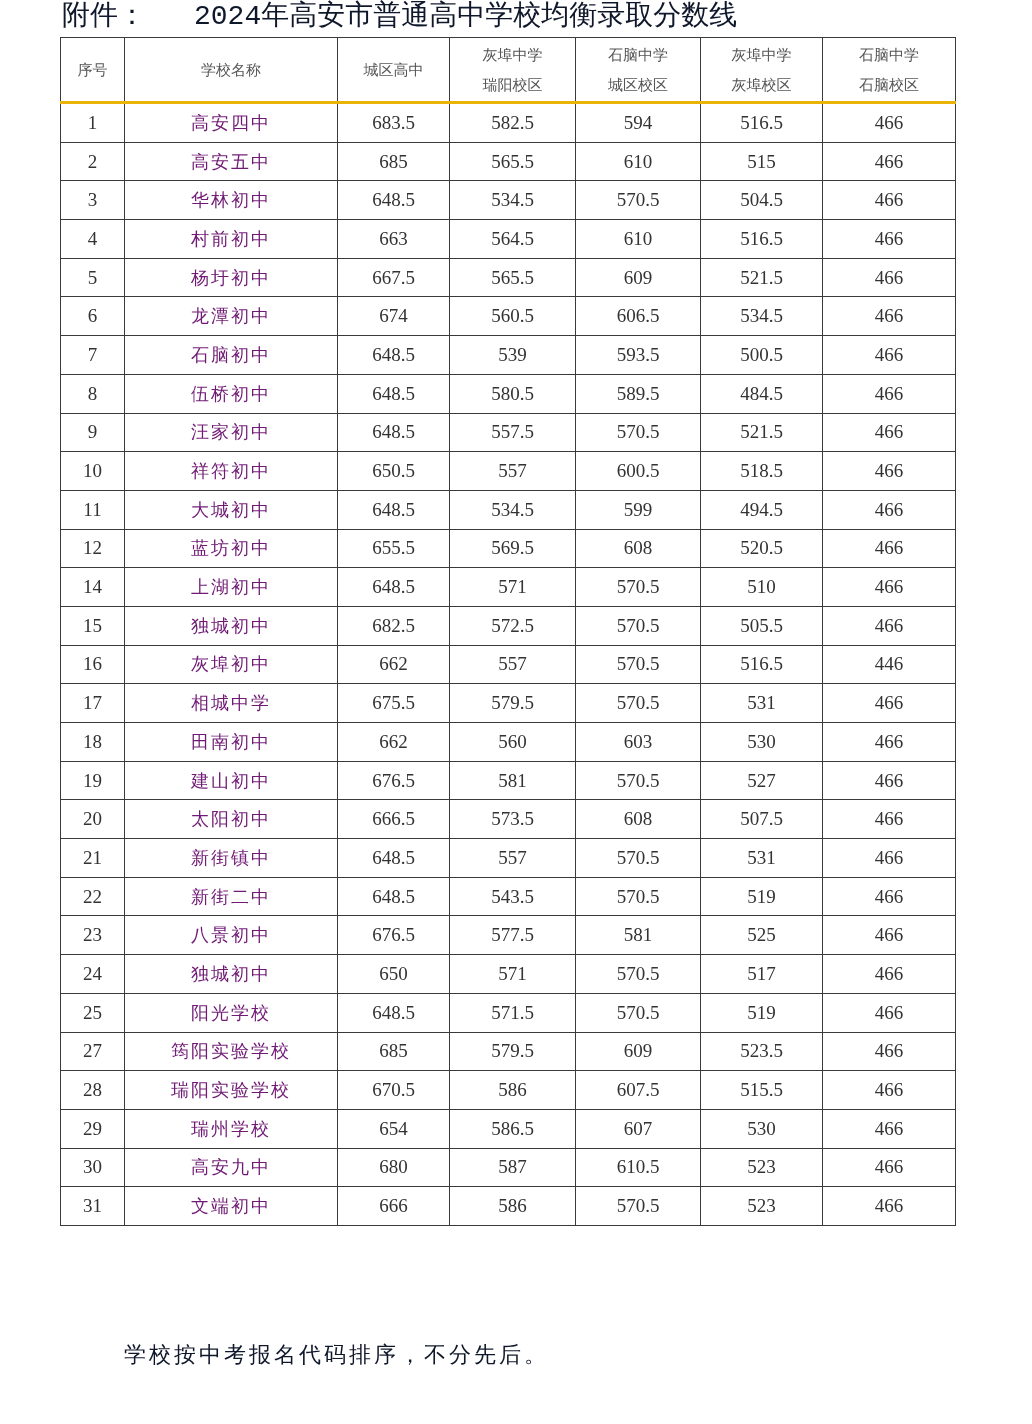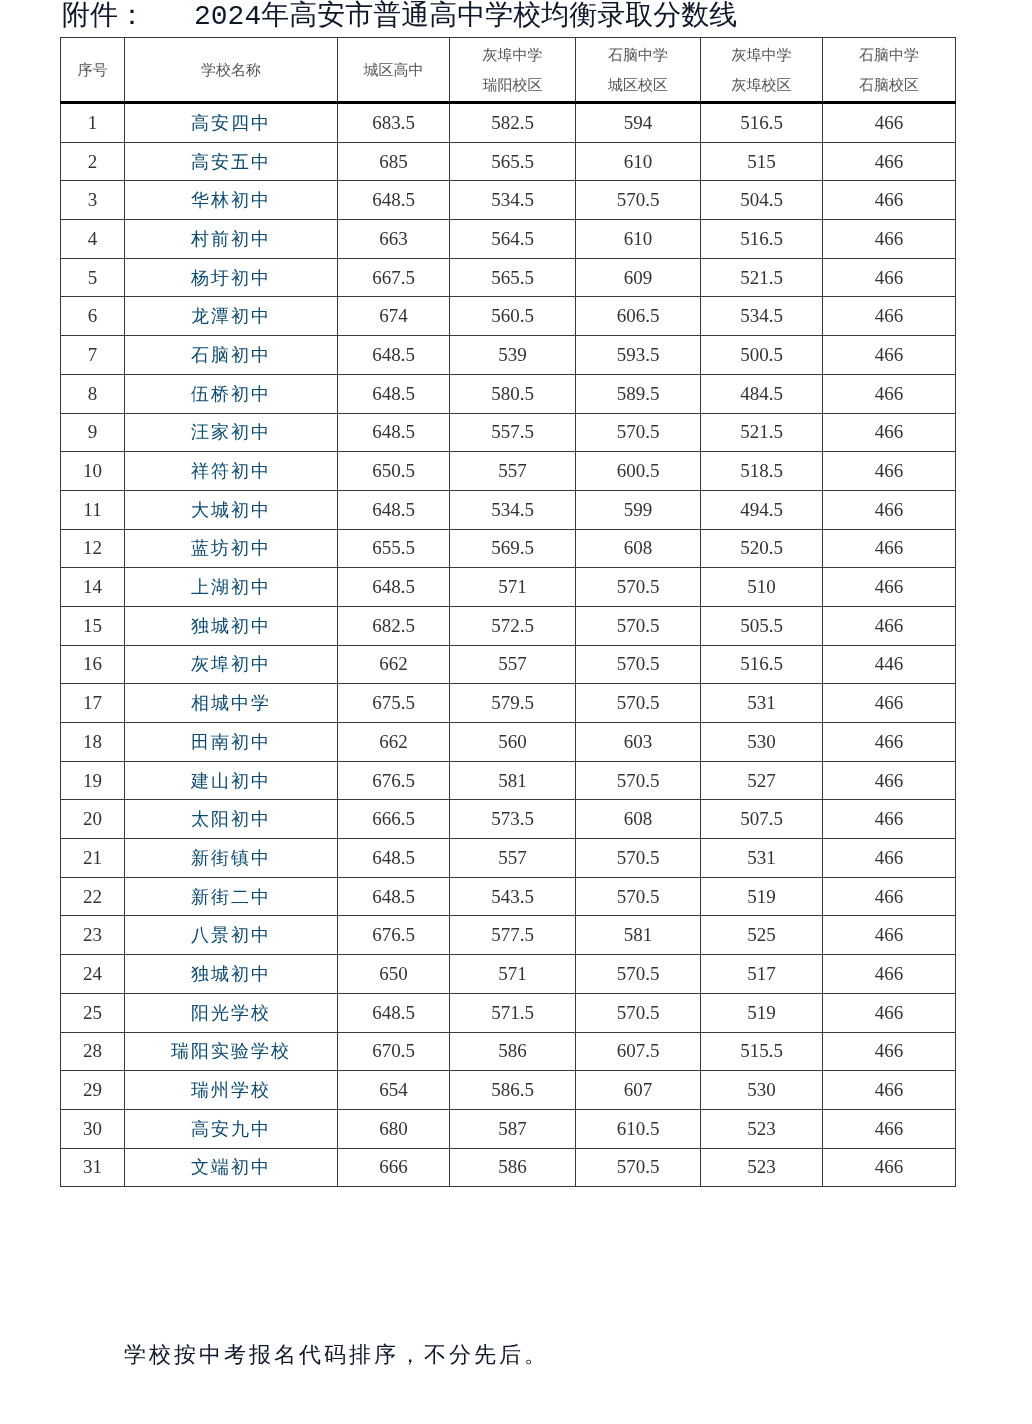--- a/index.html
+++ b/index.html
@@ -27,28 +27,28 @@
   table.scores col.c6 { width: 133px; }
   table.scores th, table.scores td {
     border: 1.5px solid #3a3a3a; text-align: center; padding: 0;
     font-weight: normal;
   }
   table.scores thead th {
     height: 63px; font-size: 15px; color: #555; line-height: 30px;
     font-family: "DejaVu Sans", "Liberation Sans", sans-serif;
   }
   table.scores thead th .l1, table.scores thead th .l2 { display: block; }
-  table.scores thead tr { border-bottom: 3px solid #000000; }
+  table.scores thead tr { border-bottom: 3px solid #eab308; }
   table.scores tbody td {
     height: 37.7px; font-size: 19px; color: #333;
     font-family: "Liberation Serif", "DejaVu Serif", serif;
   }
   table.scores tbody td.name {
     font-family: "DejaVu Sans", "Liberation Sans", sans-serif;
-    font-size: 18px; color: #0c4a6e; letter-spacing: 2px;
+    font-size: 18px; color: #701a75; letter-spacing: 2px;
   }
   table.scores tbody td.idx { font-size: 19px; }
   .footnote {
     position: absolute; left: 124px; top: 1340px;
     font-size: 22px; color: #0f172a; letter-spacing: 3px;
     font-family: "DejaVu Sans", "Liberation Sans", sans-serif;
   }
 </style>
 </head>
 <body>
@@ -305,20 +305,29 @@
       <tr>
         <td class="idx">25</td>
         <td class="name">阳光学校</td>
         <td class="num">648.5</td>
         <td class="num">571.5</td>
         <td class="num">570.5</td>
         <td class="num">519</td>
         <td class="num">466</td>
       </tr>
       <tr>
+        <td class="idx">27</td>
+        <td class="name">筠阳实验学校</td>
+        <td class="num">685</td>
+        <td class="num">579.5</td>
+        <td class="num">609</td>
+        <td class="num">523.5</td>
+        <td class="num">466</td>
+      </tr>
+      <tr>
         <td class="idx">28</td>
         <td class="name">瑞阳实验学校</td>
         <td class="num">670.5</td>
         <td class="num">586</td>
         <td class="num">607.5</td>
         <td class="num">515.5</td>
         <td class="num">466</td>
       </tr>
       <tr>
         <td class="idx">29</td>

